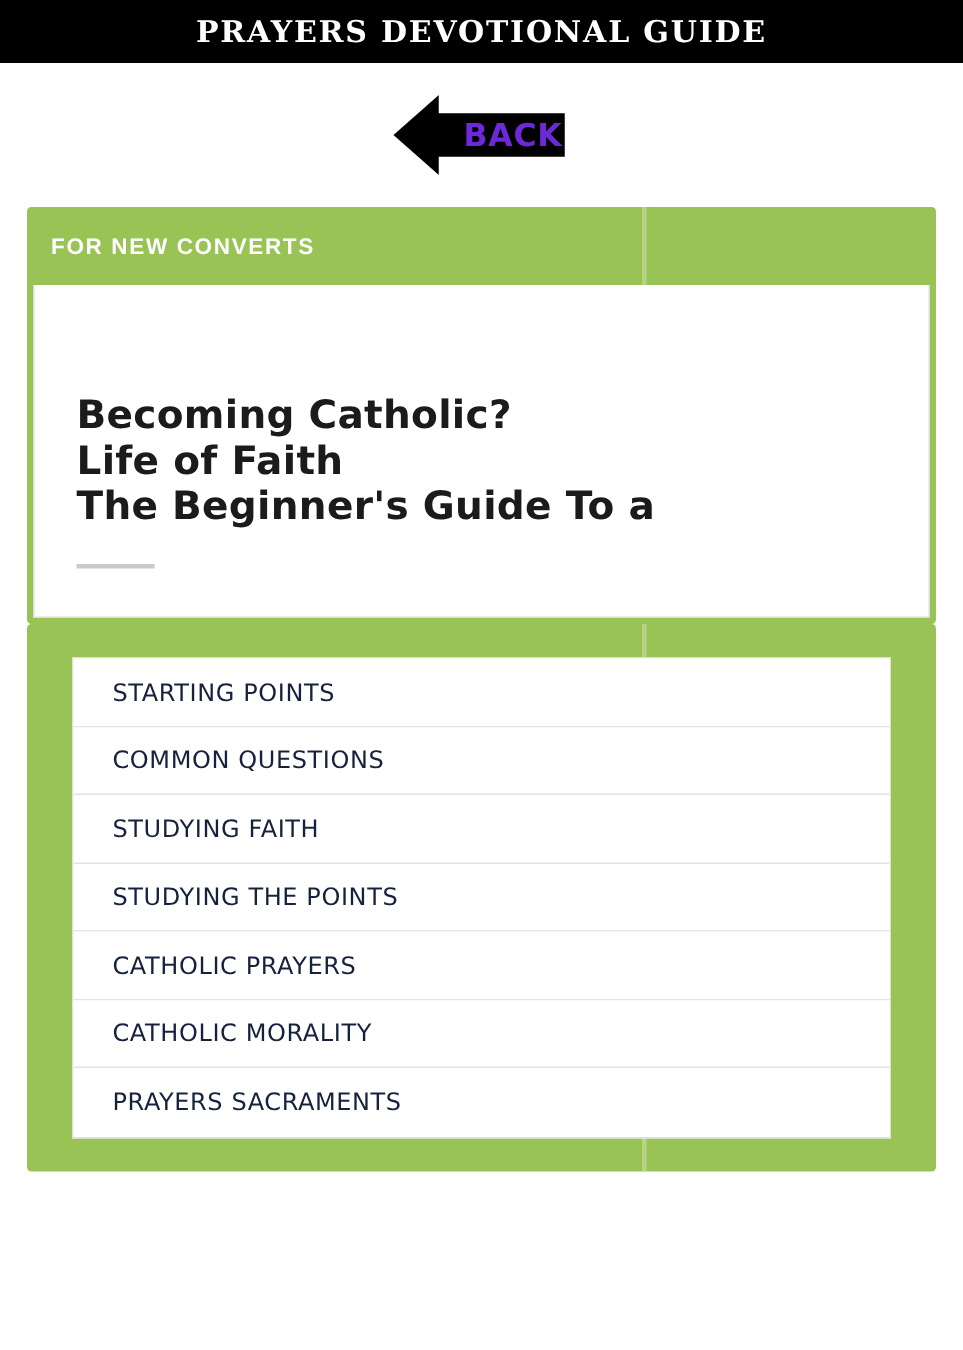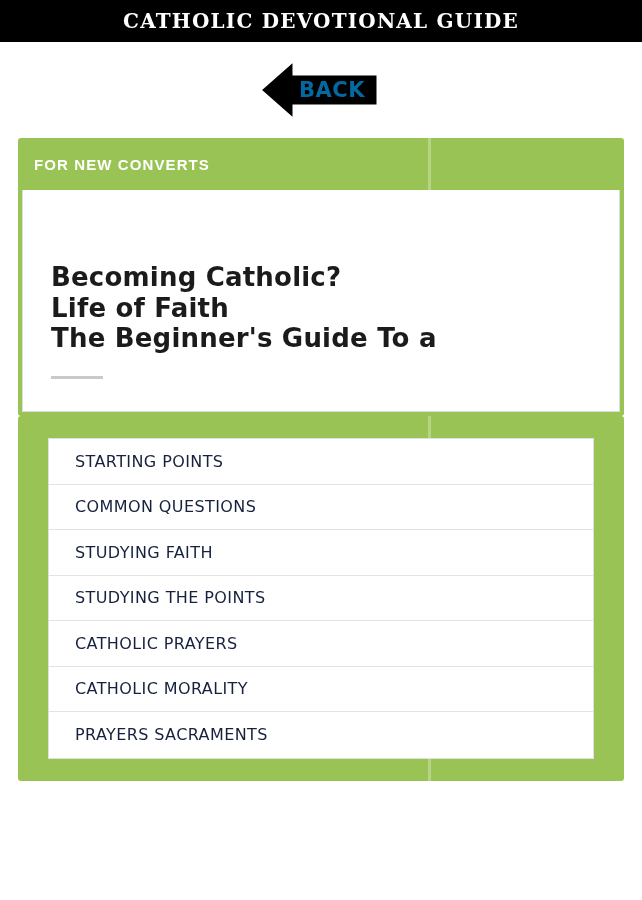--- a/index.html
+++ b/index.html
@@ -44,33 +44,33 @@
   }
   .back-btn {
     position: relative;
     width: 130px;
     height: 68px;
     cursor: pointer;
   }
   .back-btn svg { display: block; }
   .back-label {
     position: absolute;
-    left: 0;
+    left: 10px;
     top: 0;
     width: 130px;
     height: 68px;
     display: flex;
     align-items: center;
     justify-content: center;
     padding-left: 22px;
     font-family: "DejaVu Sans", sans-serif;
     font-weight: bold;
     font-size: 21px;
     letter-spacing: 0.5px;
-    color: #0369a1;
+    color: #6d28d9;
     pointer-events: none;
   }
 
   
   .card-wrap {
     margin: 0 18px;
   }
 
   .hero-card {
     background: #9ac356;
@@ -163,21 +163,21 @@
   .list-item:last-child { border-bottom: none; }
 
   .spacer { height: 24px; }
 </style>
 </head>
 <body>
 
 <div class="app">
 
   <div class="topbar">
-    <div class="topbar-title">CATHOLIC DEVOTIONAL GUIDE</div>
+    <div class="topbar-title">PRAYERS DEVOTIONAL GUIDE</div>
   </div>
 
   <div class="back-area">
     <div class="back-btn">
       <svg width="130" height="68" viewBox="0 0 130 68">
         <path d="M38 4 L38 18 L122 18 L122 50 L38 50 L38 64 L4 34 Z" fill="#000000" stroke="#ffffff" stroke-width="3" stroke-linejoin="miter"></path>
       </svg>
       <div class="back-label">BACK</div>
     </div>
   </div>

